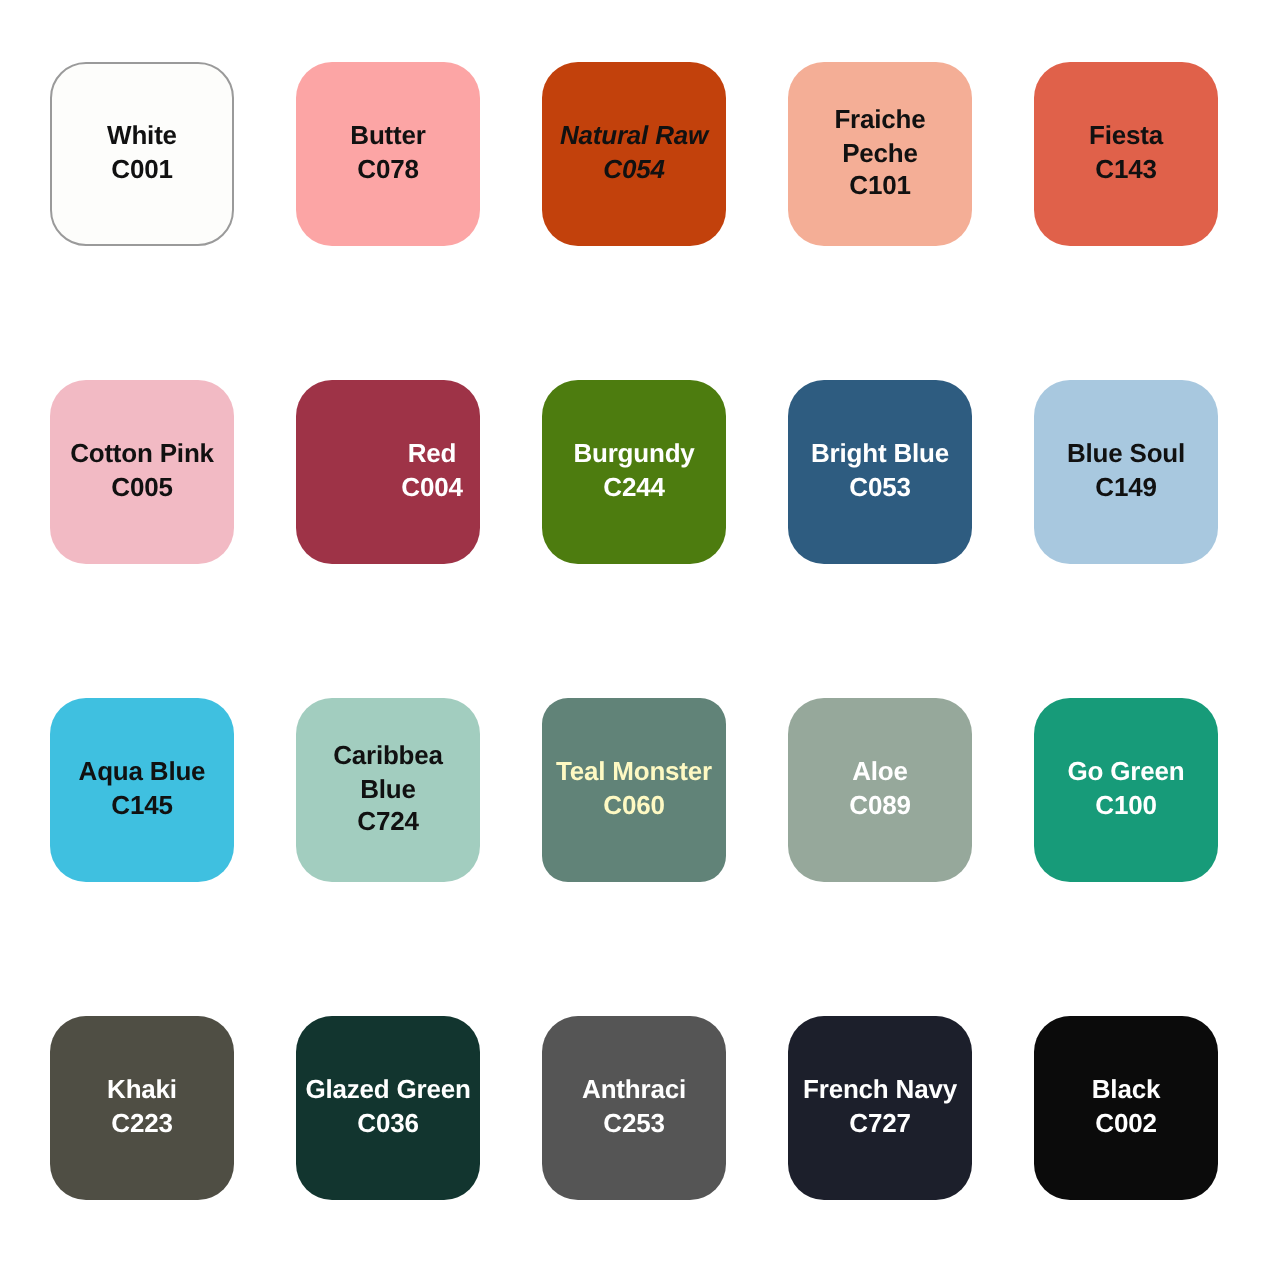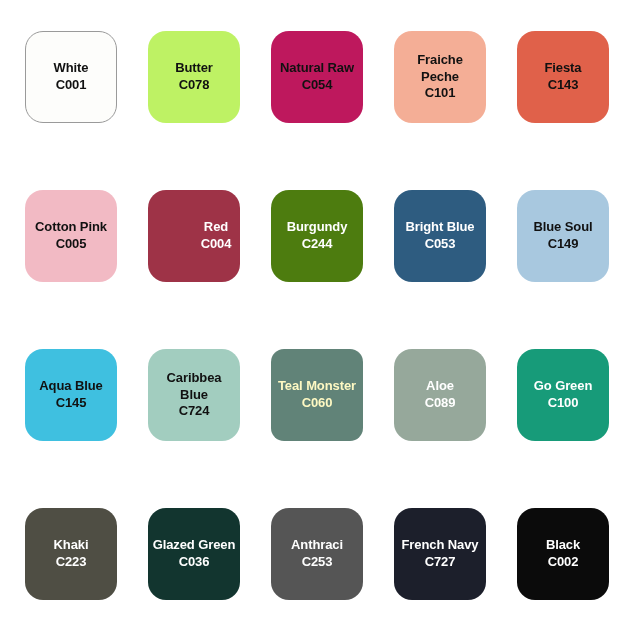--- a/index.html
+++ b/index.html
@@ -65,25 +65,25 @@
   }
 </style>
 </head>
 <body style="background: rgb(255, 255, 255);">
 
 <div id="swatch-grid">
     <div class="swatch bordered" style="background: rgb(253, 253, 251); color: rgb(17, 17, 17); border-color: rgb(154, 154, 154);">
       <div class="swatch-name">White</div>
       <div class="swatch-code">C001</div>
     </div>
-    <div class="swatch" style="background: #bef264; color: rgb(17, 17, 17);">
+    <div class="swatch" style="background: #fca5a5; color: rgb(17, 17, 17);">
       <div class="swatch-name">Butter</div>
       <div class="swatch-code">C078</div>
     </div>
-    <div class="swatch" style="background: #be185d; color: rgb(17, 17, 17);">
+    <div class="swatch" style="background: #c2410c; color: rgb(17, 17, 17); font-style: italic;">
       <div class="swatch-name">Natural Raw</div>
       <div class="swatch-code">C054</div>
     </div>
     <div class="swatch" style="background: rgb(244, 174, 150); color: rgb(17, 17, 17);">
       <div class="swatch-name">Fraiche Peche</div>
       <div class="swatch-code">C101</div>
     </div>
     <div class="swatch" style="background: rgb(224, 97, 74); color: rgb(17, 17, 17);">
       <div class="swatch-name">Fiesta</div>
       <div class="swatch-code">C143</div>

